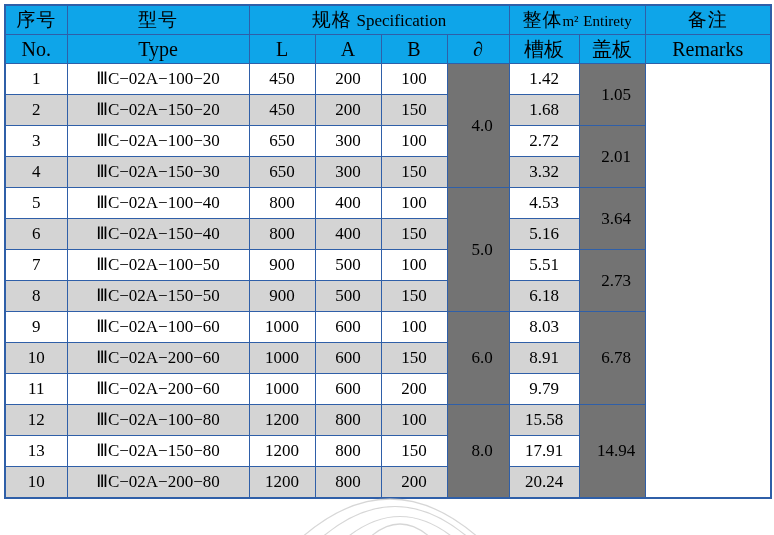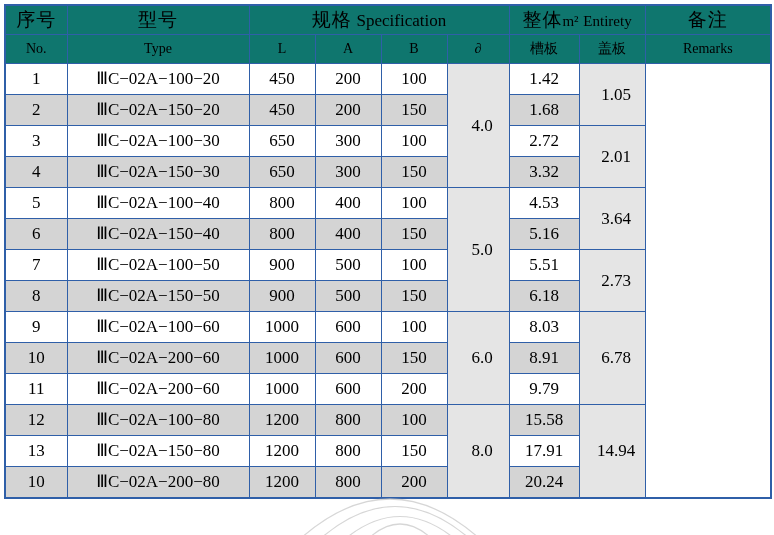--- a/index.html
+++ b/index.html
@@ -35,45 +35,45 @@
     padding: 0;
     line-height: 1.15;
     color: #000000;
     font-family: "Liberation Serif", serif;
   }
   
   table.spec {
     border: 2px solid #2f5fa8;
   }
   .hdr {
-    background: #0f766e;
+    background: #0ea5e9;
     font-size: 19px;
   }
   .hdr .cn {
     font-size: 19px;
     letter-spacing: 1px;
   }
   .hdr .en {
     font-size: 17px;
   }
   .hdr-sub {
-    font-size: 14px;
+    font-size: 20px;
   }
   .hdr-small {
     font-size: 15px;
   }
   tr.body-row td {
     height: 30px;
     font-size: 17px;
   }
   tr.body-row.alt td {
     background: #d4d4d4;
   }
   tr.body-row td.plain-white {
-    background: #e5e5e5;
+    background: #737373;
     padding-left: 8px;
   }
   td.type-cell {
     font-size: 16.5px;
     letter-spacing: 0px;
     white-space: nowrap;
   }
   td.remarks-cell {
     background: #ffffff;
   }

